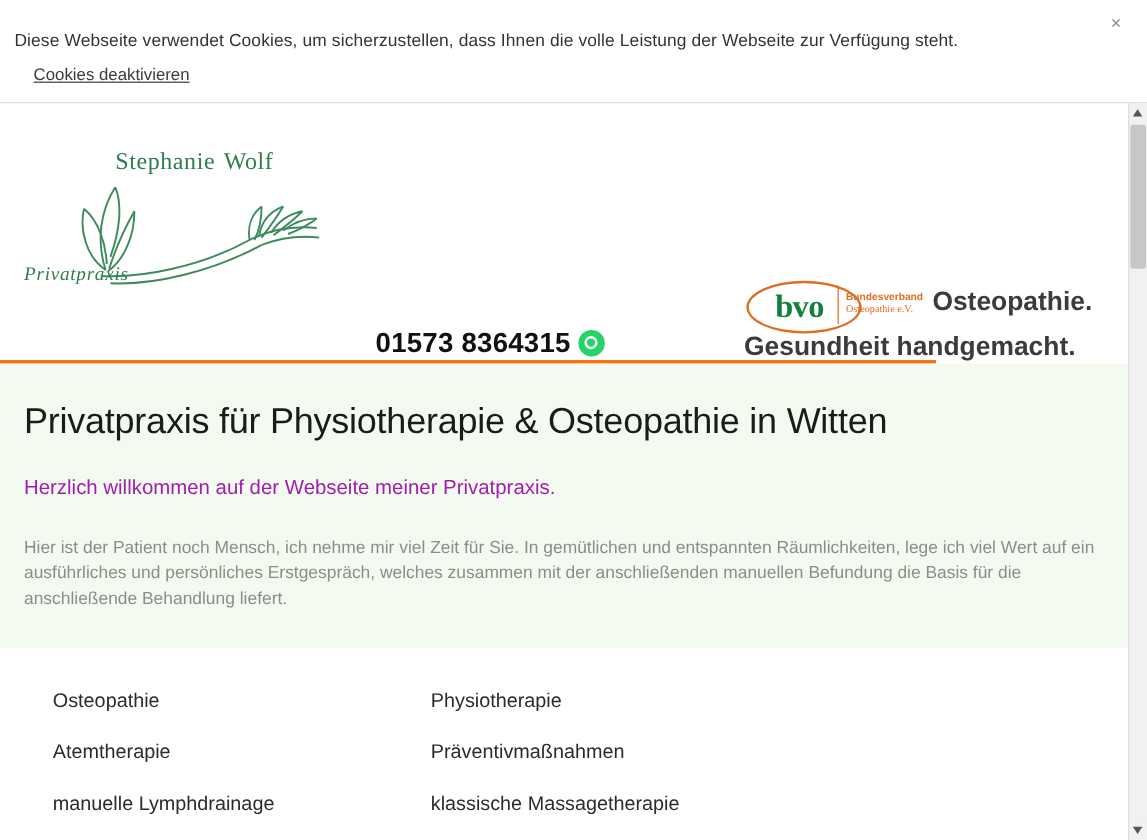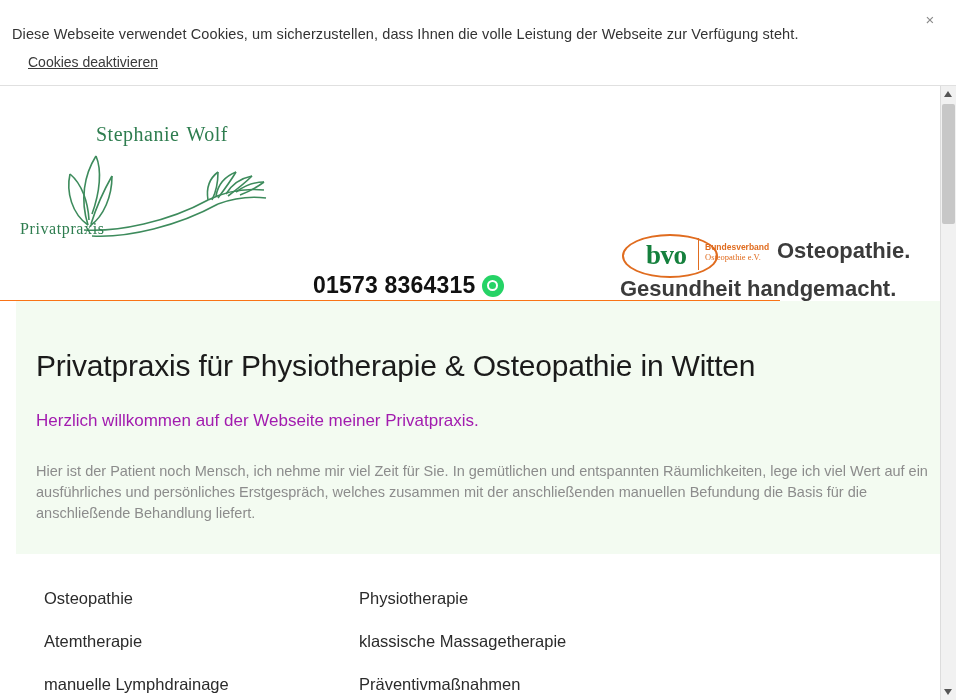--- a/index.html
+++ b/index.html
@@ -70,21 +70,21 @@
     overflow: hidden;
     background: #ffffff;
   }
 
   
   .site-header {
     position: relative;
     height: 214px;
     width: 780px;
     background: #ffffff;
-    border-bottom: 1px solid #f97316;
+    border-bottom: 3px solid #f97316;
   }
 
   
   .logo-wolf {
     position: absolute;
     left: 18px;
     top: 16px;
     width: 290px;
     height: 180px;
   }
@@ -102,20 +102,21 @@
     font-size: 20px;
   }
   .logo-wolf .privat {
     position: absolute;
     left: 2px;
     top: 114px;
     font-family: "Liberation Serif", serif;
     font-size: 20px;
     color: #2e7d4f;
     letter-spacing: 0.6px;
+    font-style: italic;
   }
   .logo-wolf .privat .small-caps { font-size: 16px; }
   .logo-wolf .sub {
     position: absolute;
     left: 2px;
     top: 140px;
     font-family: "Liberation Serif", serif;
     font-size: 15px;
     color: #555a4e;
     letter-spacing: 0.4px;
@@ -249,23 +250,22 @@
     color: #e06c1f;
     letter-spacing: 2.3px;
     white-space: nowrap;
   }
 
   
   .intro {
     position: relative;
     width: 940px;
     background: #f3fbf1;
-    padding: 48px 20px 30px 20px;
-    box-sizing: border-box;
-    margin-left: 16px;
+    padding: 32px 20px 30px 20px;
+    box-sizing: border-box;
   }
   .intro h1 {
     margin: 0 0 28px 0;
     font-size: 30px;
     font-weight: normal;
     color: #1b1b1b;
     letter-spacing: -0.2px;
   }
   .intro .welcome {
     margin: 0 0 30px 0;
@@ -412,22 +412,22 @@
     </div>
 
     <div class="services">
       <div class="col">
         <div class="item">Osteopathie</div>
         <div class="item">Atemtherapie</div>
         <div class="item">manuelle Lymphdrainage</div>
       </div>
       <div class="col">
         <div class="item">Physiotherapie</div>
+        <div class="item">Präventivmaßnahmen</div>
         <div class="item">klassische Massagetherapie</div>
-        <div class="item">Präventivmaßnahmen</div>
       </div>
     </div>
 
   </div>
 
   <div class="scrollbar">
     <div class="scroll-arrow up">
         <span class="tri"></span>
       </div>
     <div class="scroll-thumb"></div>

